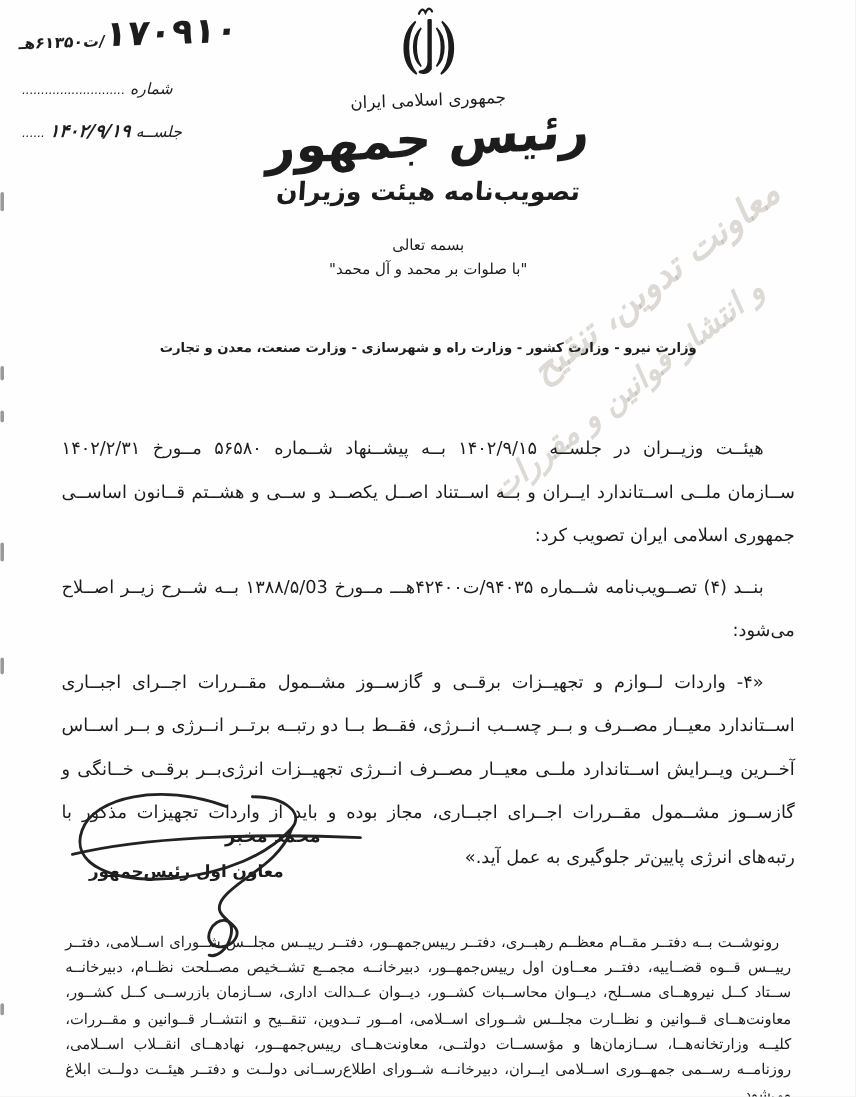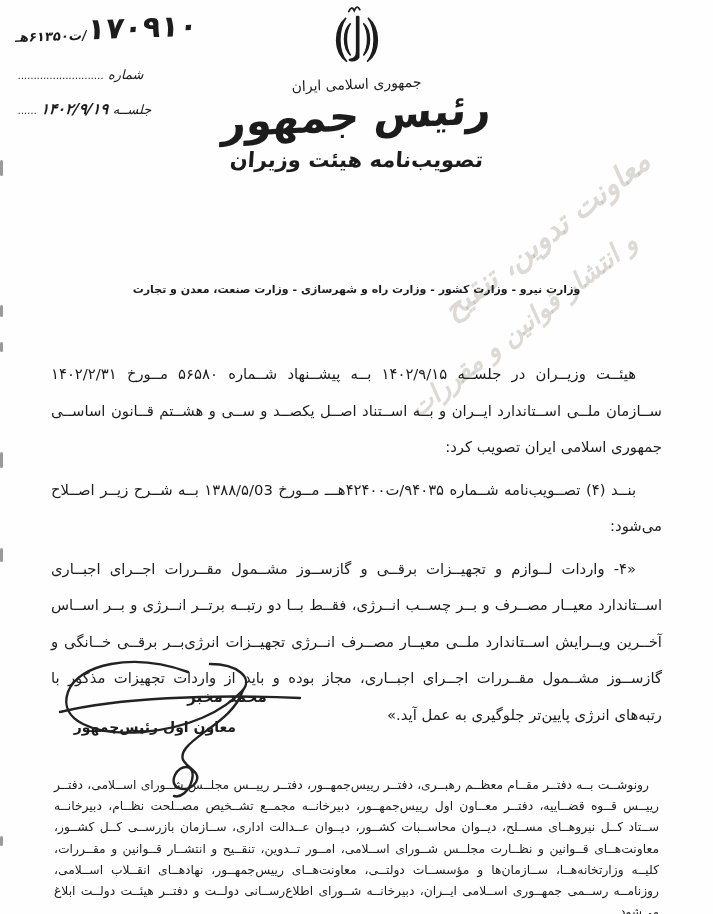--- a/index.html
+++ b/index.html
@@ -123,20 +123,24 @@
           <path d="M-12,-23 C-26,-11 -26,15 -11,25 C-21,13 -21,-10 -12,-23 Z" stroke-width="1.5"></path>
           <path d="M12,-23 C26,-11 26,15 11,25 C21,13 21,-10 12,-23 Z" stroke-width="1.5"></path>
         </g>
       </svg>
     </span>
     <div class="country">جمهوری اسلامی ایران</div>
     <div class="office">رئیس جمهور</div>
     <div class="doc-type">تصویب‌نامه هیئت وزیران</div>
   </div>
 
+  <div class="invocation">
+    <div class="basmala">بسمه تعالی</div>
+    <div class="salawat">"با صلوات بر محمد و آل محمد"</div>
+  </div>
 
   <div class="recipients">
     <div>وزارت نیرو - وزارت کشور - وزارت راه و شهرسازی - وزارت صنعت، معدن و تجارت</div>
   </div>
 
   <div class="body-text">
     <p class="p1">هیئــت وزیــران در جلســه ۱۴۰۲/۹/۱۵ بــه پیشــنهاد شــماره ۵۶۵۸۰ مــورخ ۱۴۰۲/۲/۳۱ ســازمان ملــی اســتاندارد ایــران و بــه اســتناد اصــل یکصــد و ســی و هشــتم قــانون اساســی جمهوری اسلامی ایران تصویب کرد:</p>
     <p class="p2">بنــد (۴) تصــویب‌نامه شــماره ۹۴۰۳۵/ت۴۲۴۰۰هـــ مــورخ ۱۳۸۸/۵/03 بــه شــرح زیــر اصــلاح می‌شود:</p>
     <p class="p3">«۴- واردات لــوازم و تجهیــزات برقــی و گازســوز مشــمول مقــررات اجــرای اجبــاری اســتاندارد معیــار مصــرف و بــر چســب انــرژی، فقــط بــا دو رتبــه برتــر انــرژی و بــر اســاس آخــرین ویــرایش اســتاندارد ملــی معیــار مصــرف انــرژی تجهیــزات انرژی‌بــر برقــی خــانگی و گازســوز مشــمول مقــررات اجــرای اجبــاری، مجاز بوده و باید از واردات تجهیزات مذکور با رتبه‌های انرژی پایین‌تر جلوگیری به عمل آید.»</p>
   </div>

